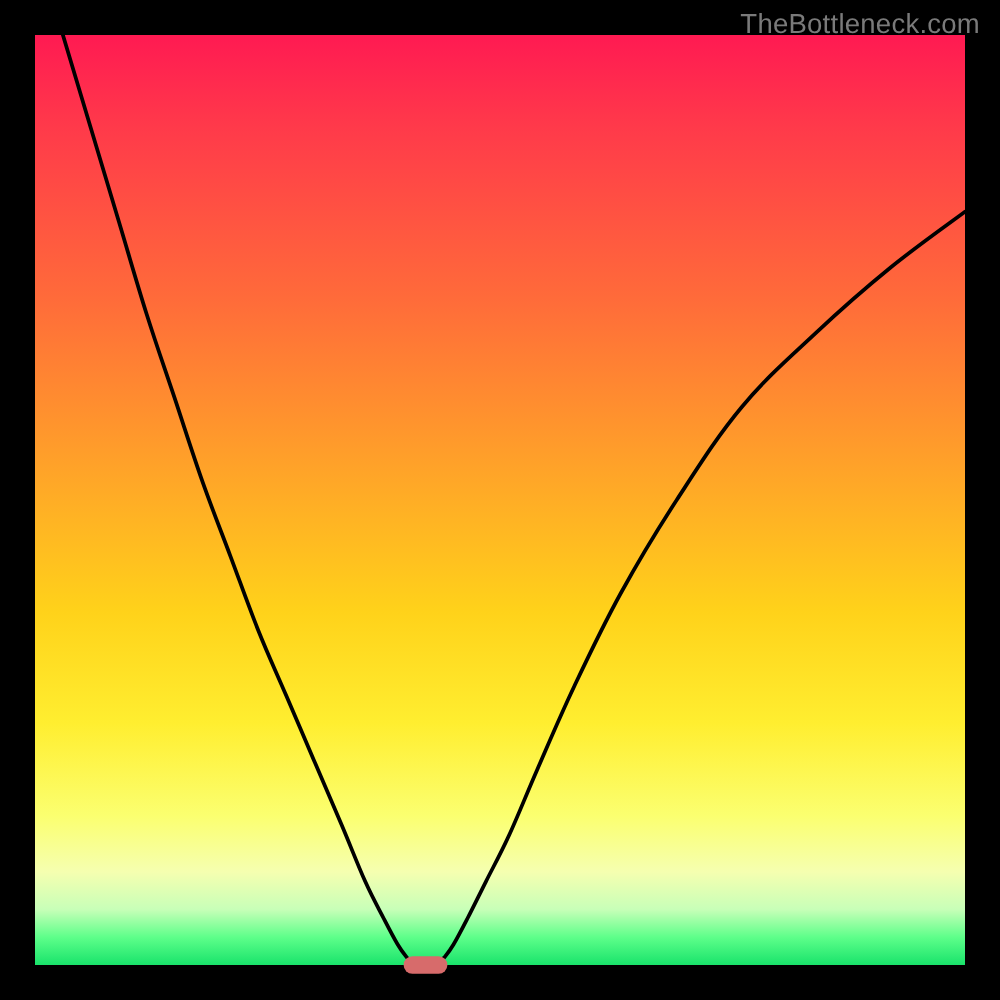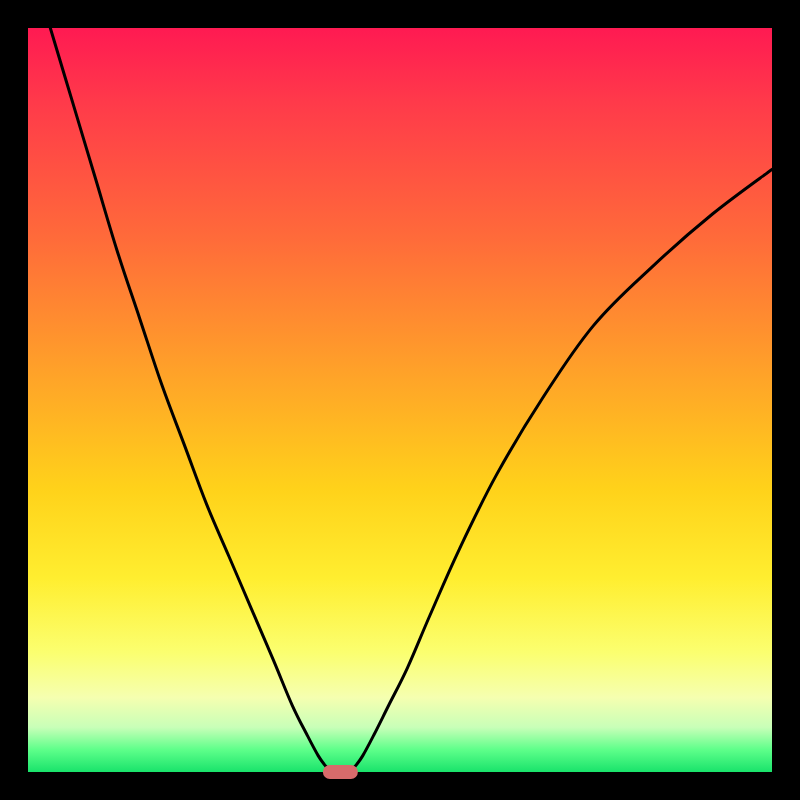--- a/index.html
+++ b/index.html
@@ -59,20 +59,21 @@
     height: 14px;
     border-radius: 7px;
     background: #d76b6b;
     transform: translate(-50%, -50%);
   }
 </style>
 </head>
 <body>
 
 <div class="frame">
+  <div class="watermark">TheBottleneck.com</div>
 
   <div class="plot-area">
     <svg class="curve" viewBox="0 0 744 744" preserveAspectRatio="none">
       <path fill="none" stroke="#000" stroke-width="3" stroke-linecap="round" d="M 22.32 0.00 C 26.34 13.39, 36.60 47.62, 44.64 74.40 C 52.68 101.18, 58.92 122.02, 66.96 148.80 C 75.00 175.58, 81.24 197.76, 89.28 223.20 C 97.32 248.64, 103.56 266.05, 111.60 290.16 C 119.64 314.27, 125.88 334.35, 133.92 357.12 C 141.96 379.89, 148.20 395.21, 156.24 416.64 C 164.28 438.07, 170.52 456.07, 178.56 476.16 C 186.60 496.25, 192.84 509.49, 200.88 528.24 C 208.92 546.99, 215.16 561.57, 223.20 580.32 C 231.24 599.07, 238.15 614.99, 245.52 632.40 C 252.89 649.81, 258.09 663.65, 264.12 677.04 C 270.15 690.43, 274.31 697.69, 279.00 706.80 C 283.69 715.91, 286.81 722.01, 290.16 727.63 C 293.51 733.26, 295.19 735.10, 297.60 738.05 C 300.01 740.99, 302.48 742.93, 303.55 744.00" id="path-left"></path>
       <path fill="none" stroke="#000" stroke-width="3" stroke-linecap="round" d="M 321.41 744.00 C 322.48 742.93, 324.95 740.99, 327.36 738.05 C 329.77 735.10, 331.45 733.26, 334.80 727.63 C 338.15 722.01, 341.27 715.91, 345.96 706.80 C 350.65 697.69, 354.81 689.09, 360.84 677.04 C 366.87 664.99, 372.07 655.91, 379.44 639.84 C 386.81 623.77, 392.39 609.19, 401.76 587.76 C 411.13 566.33, 419.47 546.24, 431.52 520.80 C 443.57 495.36, 453.99 473.18, 468.72 446.40 C 483.45 419.62, 495.95 398.78, 513.36 372.00 C 530.77 345.22, 545.35 321.71, 565.44 297.60 C 585.53 273.49, 603.53 258.17, 624.96 238.08 C 646.39 217.99, 663.05 203.41, 684.48 186.00 C 705.91 168.59, 733.29 149.40, 744.00 141.36" id="path-right"></path>
     </svg>
     <div class="marker" id="marker" style="left: 312.48px; top: 744px; width: 34.224px;"></div>
   </div>
 </div>
 

